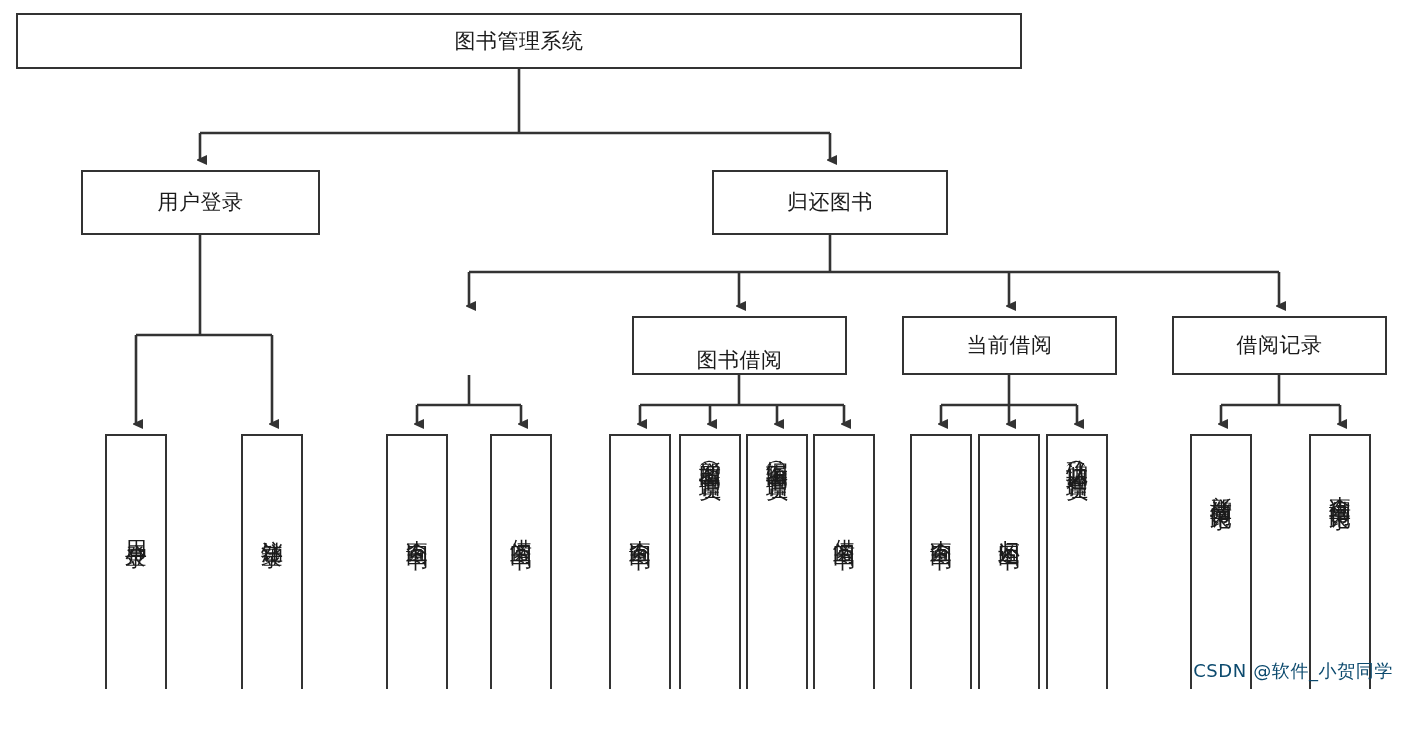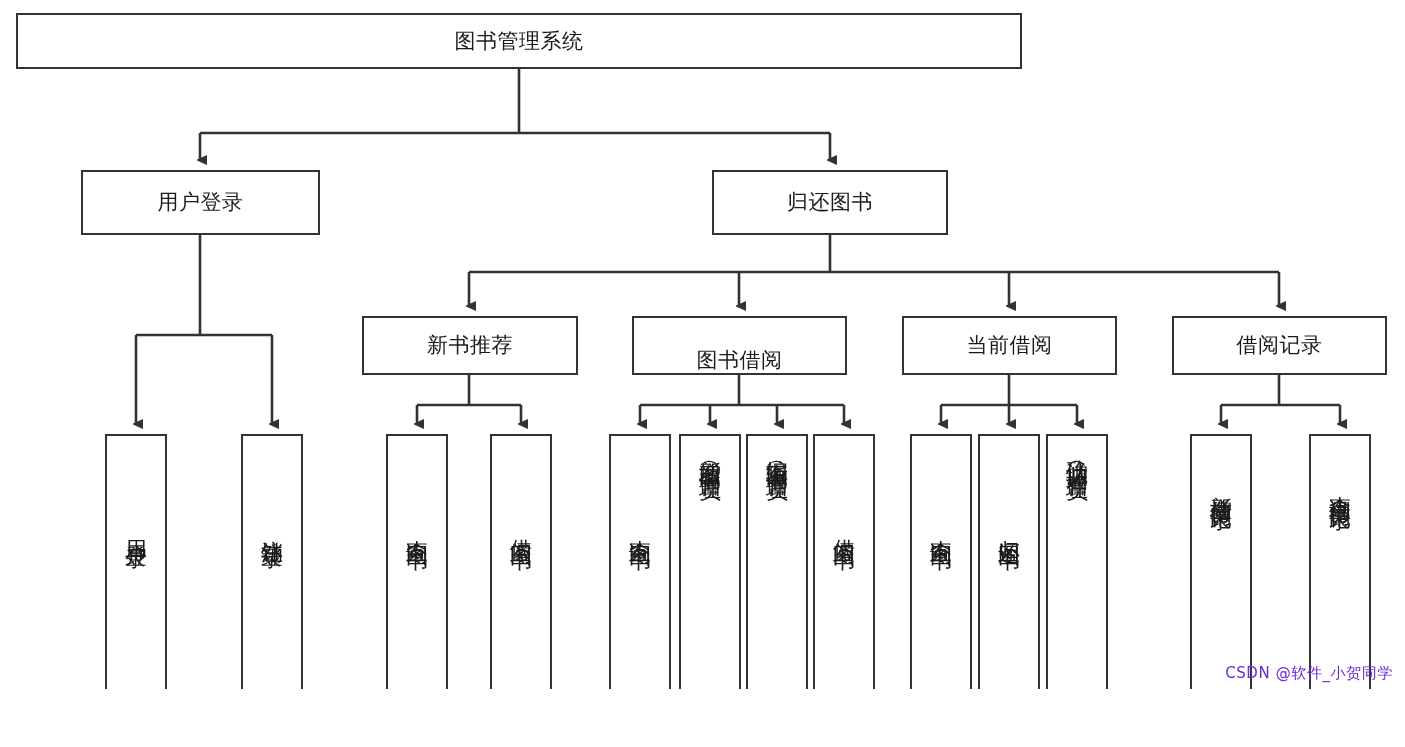--- a/index.html
+++ b/index.html
@@ -54,22 +54,22 @@
     text-orientation: upright;
     font-size: 22px;
     letter-spacing: 3px;
     line-height: 1;
     white-space: nowrap;
   }
   #watermark {
     position: absolute;
     right: 12px;
     bottom: 6px;
-    font-size: 15px;
-    color: #6d28d9;
+    font-size: 18px;
+    color: #0c4a6e;
     letter-spacing: 0.6px;
     white-space: nowrap;
     user-select: none;
   }
 </style>
 </head>
 <body>
 
 <div id="diagram-root">
 
@@ -128,23 +128,20 @@
   </div>
 
   <div class="node horizontal" style="left:81px; top:170px; width:239px; height:65px;">
     <span class="label">用户登录</span>
   </div>
 
   <div class="node horizontal" style="left:712px; top:170px; width:236px; height:65px;">
     <span class="label">归还图书</span>
   </div>
 
-  <div class="node horizontal" style="left:362px; top:316px; width:216px; height:59px;">
-    <span class="label">新书推荐</span>
-  </div>
 
   <div class="node horizontal" style="left:632px; top:316px; width:215px; height:59px;align-items:flex-end;">
     <span class="label">图书借阅</span>
   </div>
 
   <div class="node horizontal" style="left:1172px; top:316px; width:215px; height:59px;">
     <span class="label">借阅记录</span>
   </div>
 
   <div class="node horizontal" style="left:902px; top:316px; width:215px; height:59px;">

